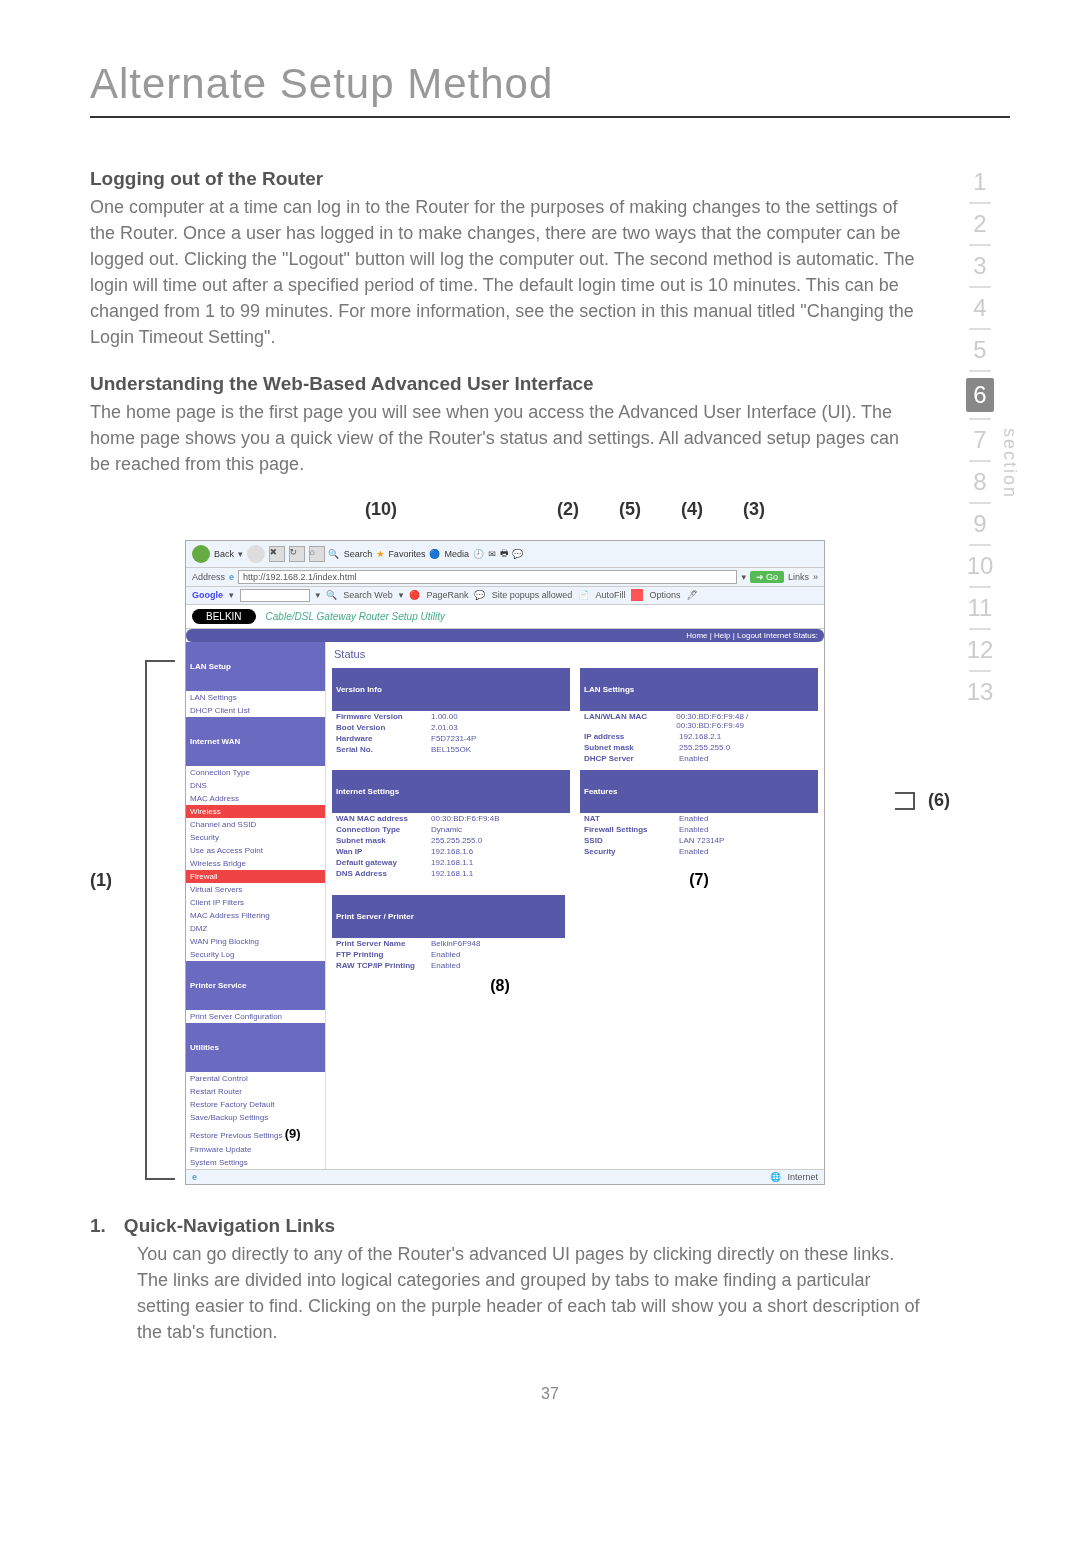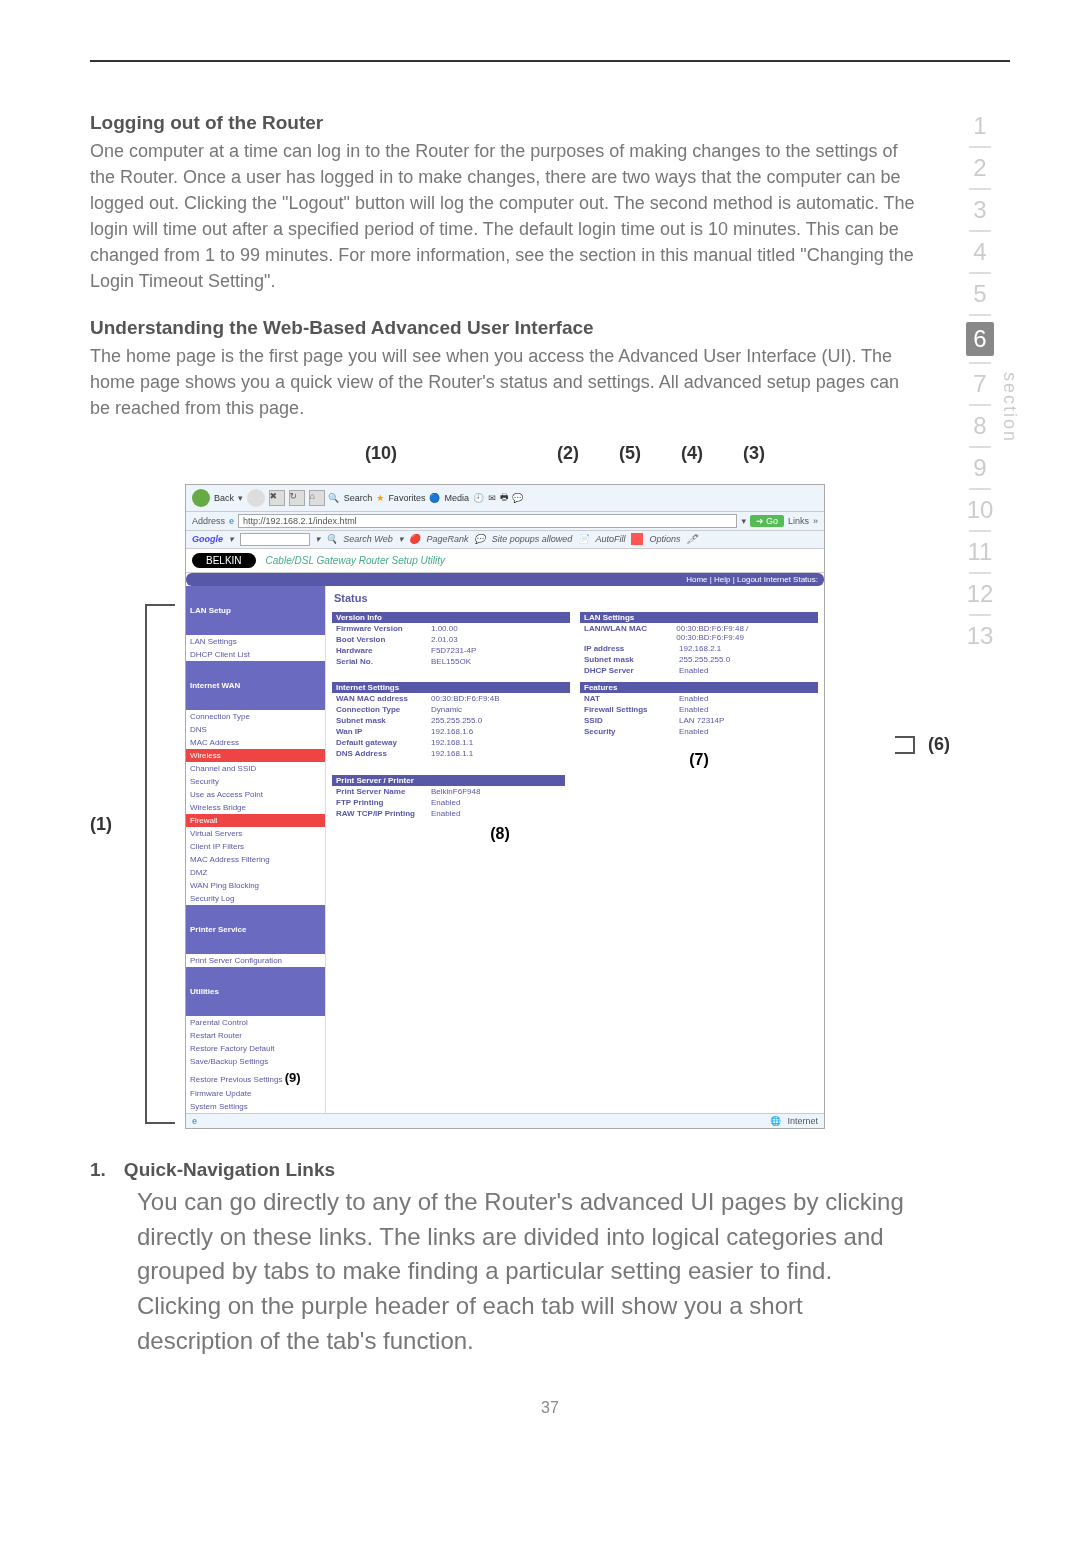--- a/index.html
+++ b/index.html
@@ -21,52 +21,53 @@
   .screenshot { border: 1px solid #aaa; width: 640px; margin: 0 auto; font-size: 9px; background:#fff; }
   
   .toolbar { background:#eef4fb; padding:4px 6px; display:flex; align-items:center; gap:4px; border-bottom:1px solid #ccc; flex-wrap:wrap;}
   .tb-btn { display:inline-flex; align-items:center; gap:2px; font-size:9px; color:#333; }
   .round { width:18px; height:18px; border-radius:50%; background:#6a4; display:inline-block; }
   .round.gray { background:#ddd; }
   .sq { width:16px; height:16px; background:#ddd; display:inline-block; border:1px solid #aaa; }
   .addr-row { background:#eef4fb; padding:2px 6px; display:flex; align-items:center; gap:4px; border-bottom:1px solid #ccc;}
   .addr-input { flex:1; background:#fff; border:1px solid #aaa; padding:1px 4px; font-size:9px; }
   .go-btn { background:#5b5; color:#fff; padding:1px 6px; font-size:9px; border-radius:2px;}
-  .google-row { background:#eef4fb; padding:2px 6px; display:flex; align-items:center; gap:6px; border-bottom:1px solid #ccc; font-size:9px;font-style:italic;}
+  .google-row { background:#eef4fb; padding:2px 6px; display:flex; align-items:center; gap:6px; border-bottom:1px solid #ccc; font-size:9px;}
   .belkin-bar { background:#fff; padding:4px 6px; display:flex; align-items:center; gap:10px; border-bottom:1px solid #ccc;}
   .belkin-pill { background:#000; color:#fff; padding:2px 14px; border-radius:12px; font-weight:normal; font-size:10px;}
   .belkin-sub { color:#4a8; font-style:italic; font-size:10px;}
   .util-header { background:#5858a8; color:#fff; font-size:8px; text-align:right; padding:2px 6px;border-radius:6px;}
   .util-body { display:flex; }
   .left-nav { width:140px; background:#fff; border-right:1px solid #ddd; }
   .nav-head { background:#6a6ac0; color:#fff; padding:20px 4px; font-size:8px; font-weight:bold;}
   .nav-item { color:#5858a8; padding:2px 4px; font-size:8px; }
   .nav-item.hl { background:#e44; color:#fff; }
   .right-pane { flex:1; padding:4px 6px; }
-  .status-title { color:#5858a8; font-weight:bold; font-size:11px; margin:2px 0 8px 2px;}
+  .status-title { color:#5858a8; font-weight:normal; font-size:11px; margin:2px 0 8px 2px;}
   .info-row { display:flex; gap:10px; margin-bottom:6px;}
   .info-box { flex:1; }
-  .info-head { background:#5858a8; color:#fff; padding:1px 4px; font-size:8px; font-weight:bold;}
+  .info-head { background:#5858a8; color:#fff; padding:17px 4px; font-size:8px; font-weight:bold;}
   .info-line { display:flex; font-size:8px; padding:1px 4px;}
   .info-line .k { color:#5858a8; width:95px; font-weight:bold;}
   .info-line .v { color:#5858a8; }
   .side-callout { position:absolute; font-size:18px; font-weight:bold; color:#333; }
   .list-num { font-size:19px; font-weight:bold; color:#555; }
   .list-head { font-size:19px; font-weight:bold; color:#555; margin-left:18px;}
-  .list-body { font-size:24px; line-height:1.45; color:#777; margin-left:47px; margin-top:4px; }
+  .list-body { font-size:18px; line-height:1.45; color:#777; margin-left:47px; margin-top:4px; }
   .page-num { text-align:center; color:#888; font-size:16px; margin-top:40px;}
   .opt-box { background:#f55; width:12px; height:12px; display:inline-block;}
   .callout-left-bracket { position:absolute; left:55px; top:120px; width:30px; height:520px; border-left:2px solid #555; border-top:2px solid #555; border-bottom:2px solid #555;}
   .callout-right-bracket { position:absolute; right:5px; top:252px; width:20px; height:18px; border-right:2px solid #555; border-top:2px solid #555; border-bottom:2px solid #555;}
   .ie-icon{color:#5b9bd5;font-weight:bold;}
 </style>
 </head>
 <body>
 
 <div class="page">
+  <div class="chapter-title">Alternate Setup Method</div>
   <hr class="hr">
 
   <div class="content-wrap">
     <div class="main-col">
 
       <div class="section-heading">Logging out of the Router</div>
       <div class="body-text">One computer at a time can log in to the Router for the purposes of making changes to the settings of the Router. Once a user has logged in to make changes, there are two ways that the computer can be logged out. Clicking the "Logout" button will log the computer out. The second method is automatic. The login will time out after a specified period of time. The default login time out is 10 minutes. This can be changed from 1 to 99 minutes. For more information, see the section in this manual titled "Changing the Login Timeout Setting".</div>
 
       <div class="section-heading">Understanding the Web-Based Advanced User Interface</div>
       <div class="body-text">The home page is the first page you will see when you access the Advanced User Interface (UI). The home page shows you a quick view of the Router's status and settings. All advanced setup pages can be reached from this page.</div>

